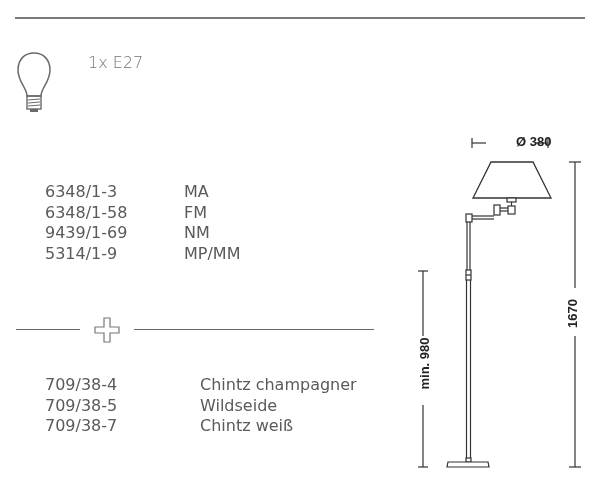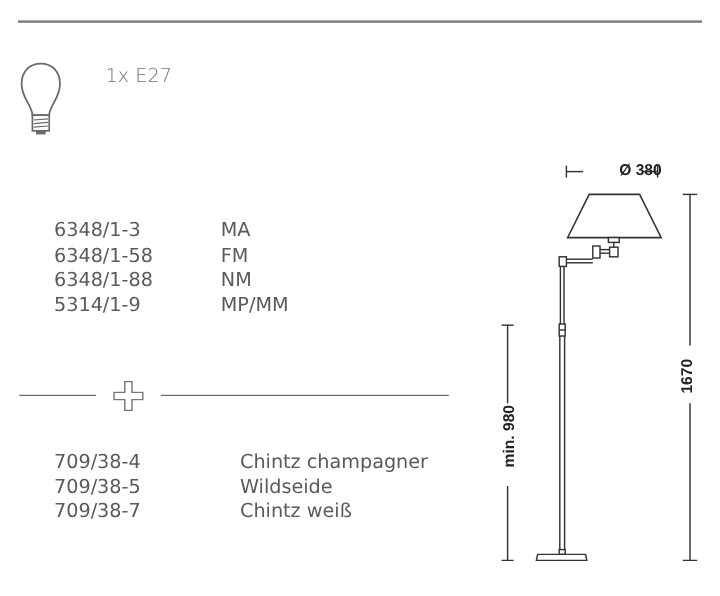--- a/index.html
+++ b/index.html
@@ -134,21 +134,21 @@
 <div class="table articles">
   <div class="row">
     <span class="code">6348/1-3</span>
     <span class="desc">MA</span>
   </div>
   <div class="row">
     <span class="code">6348/1-58</span>
     <span class="desc">FM</span>
   </div>
   <div class="row">
-    <span class="code">6348/1-88</span>
+    <span class="code">9439/1-69</span>
     <span class="desc">NM</span>
   </div>
   <div class="row">
     <span class="code">5314/1-9</span>
     <span class="desc">MP/MM</span>
   </div>
 </div>
 
 <div class="divider-left"></div>
 <svg class="plus" viewBox="0 0 28 28">

